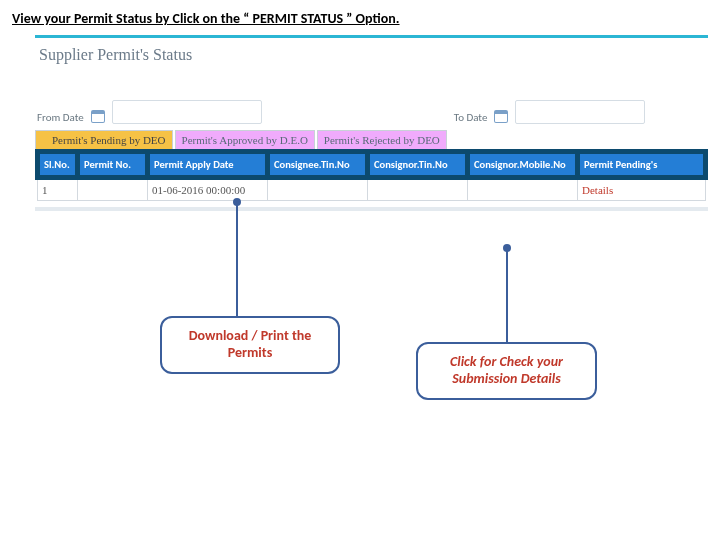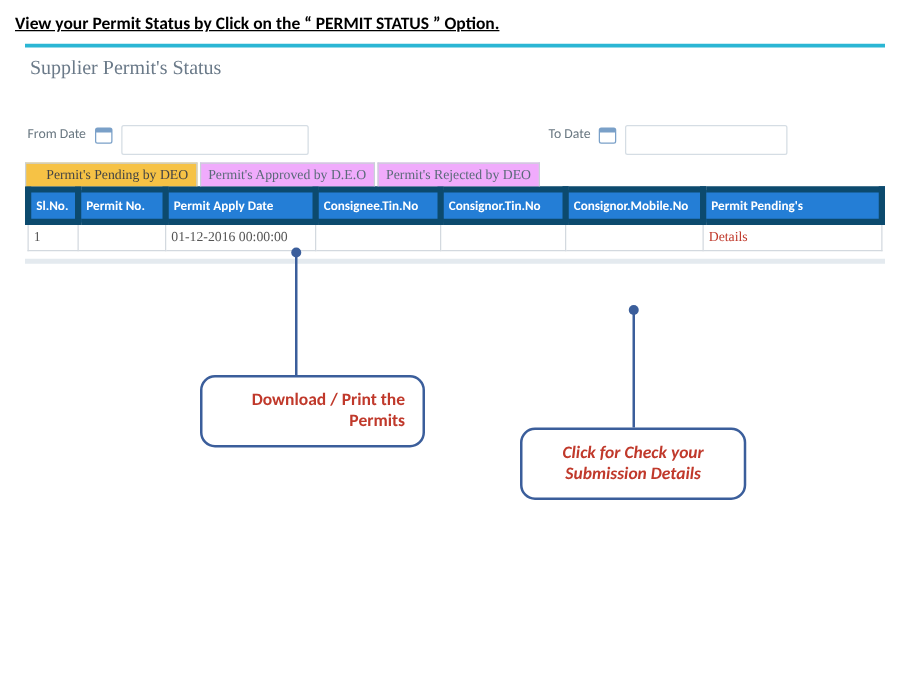--- a/index.html
+++ b/index.html
@@ -15,33 +15,33 @@
     position: relative;
   }
   .instruction {
     font-size: 14px;
     font-weight: bold;
     text-decoration: underline;
     margin-bottom: 8px;
   }
   .app-area {
     border-top: 3px solid #2bb6d4;
-    margin-left: 8px;
+    margin-left: 23px;
     margin-right: 0;
     position: relative;
   }
   .app-title {
     color: #6b7a89;
     font-size: 16px;
     font-family: "Times New Roman", serif;
     padding: 8px 4px 6px 4px;
   }
   .search-row {
     display: flex;
-    align-items: flex-start;
+    align-items: flex-end;
     gap: 6px;
     padding: 30px 2px 2px 2px;
   }
   .label {
     color: #6a7882;
     font-size: 11px;
     white-space: nowrap;
   }
   .cal-icon {
     width: 16px; height: 16px;
@@ -131,21 +131,21 @@
     border: 2px solid #3b5e9b;
     border-radius: 12px;
     background: #fff;
     padding: 10px 14px;
     text-align: center;
     font-size: 14px;
     font-weight: bold;
     color: #c0392b;
     line-height: 1.2;
   }
-  .callout.c1 { left: 160px; top: 300px; width: 180px; text-align: right; }
+  .callout.c1 { left: 160px; top: 316px; width: 180px; }
   .callout.c2 { left: 416px; top: 342px; width: 181px; font-style: italic; }
 
   .connector {
     position: absolute;
     width: 2px;
     background: #3b5e9b;
   }
   .connector::after {
     content: "";
     position: absolute;
@@ -195,21 +195,21 @@
         <th style="width:100px">Consignee.Tin.No</th>
         <th style="width:100px">Consignor.Tin.No</th>
         <th style="width:110px">Consignor.Mobile.No</th>
         <th>Permit Pending's</th>
       </tr>
     </thead>
     <tbody>
       <tr>
         <td>1</td>
         <td></td>
-        <td>01-12-2016 00:00:00</td>
+        <td>01-06-2016 00:00:00</td>
         <td></td>
         <td></td>
         <td></td>
         <td><span class="details-link">Details</span></td>
       </tr>
     </tbody>
   </table>
 
   <div class="hr-below"></div>
 </div>

